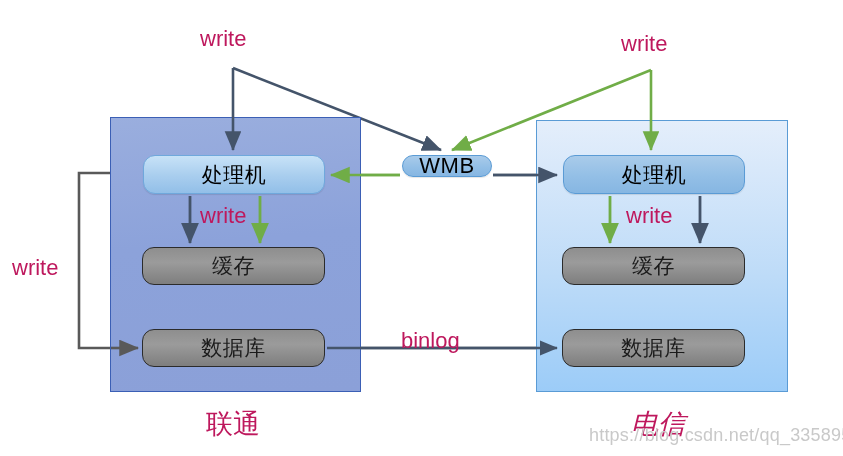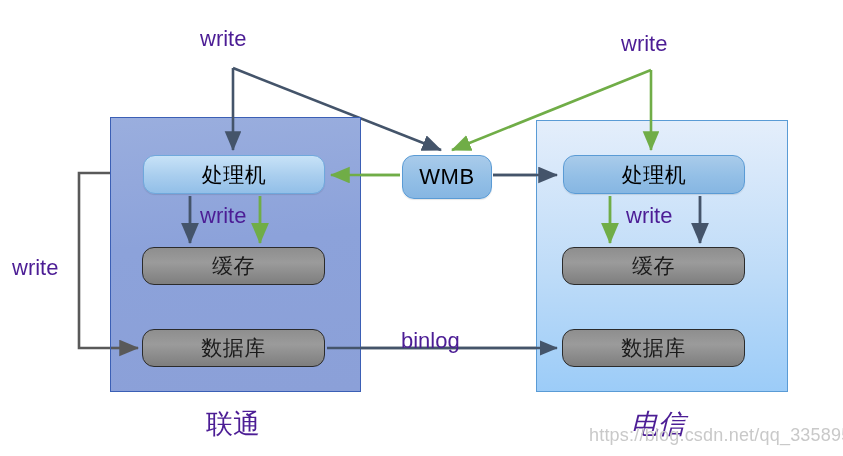--- a/index.html
+++ b/index.html
@@ -65,26 +65,26 @@
   }
   
   #n-l-proc  { left: 143px; top: 155px; width: 182px; height: 39px; }
   #n-l-cache { left: 142px; top: 247px; width: 183px; height: 38px; }
   #n-l-db    { left: 142px; top: 329px; width: 183px; height: 38px; }
   
   #n-r-proc  { left: 563px; top: 155px; width: 182px; height: 39px; }
   #n-r-cache { left: 562px; top: 247px; width: 183px; height: 38px; }
   #n-r-db    { left: 562px; top: 329px; width: 183px; height: 38px; }
   
-  #n-wmb { left: 402px; top: 155px; width: 90px; height: 44px; font-size: 22px; }
+  #n-wmb { left: 402px; top: 155px; width: 90px; height: 22px; font-size: 22px; }
 
   .label {
     position: absolute;
     font-size: 22px;
-    color: #4c1d95;
+    color: #be185d;
     white-space: nowrap;
   }
   .label-cn { font-size: 27px; }
   .watermark {
     position: absolute;
     left: 589px;
     top: 425px;
     font-size: 18px;
     color: #c9c9c9;
     white-space: nowrap;

